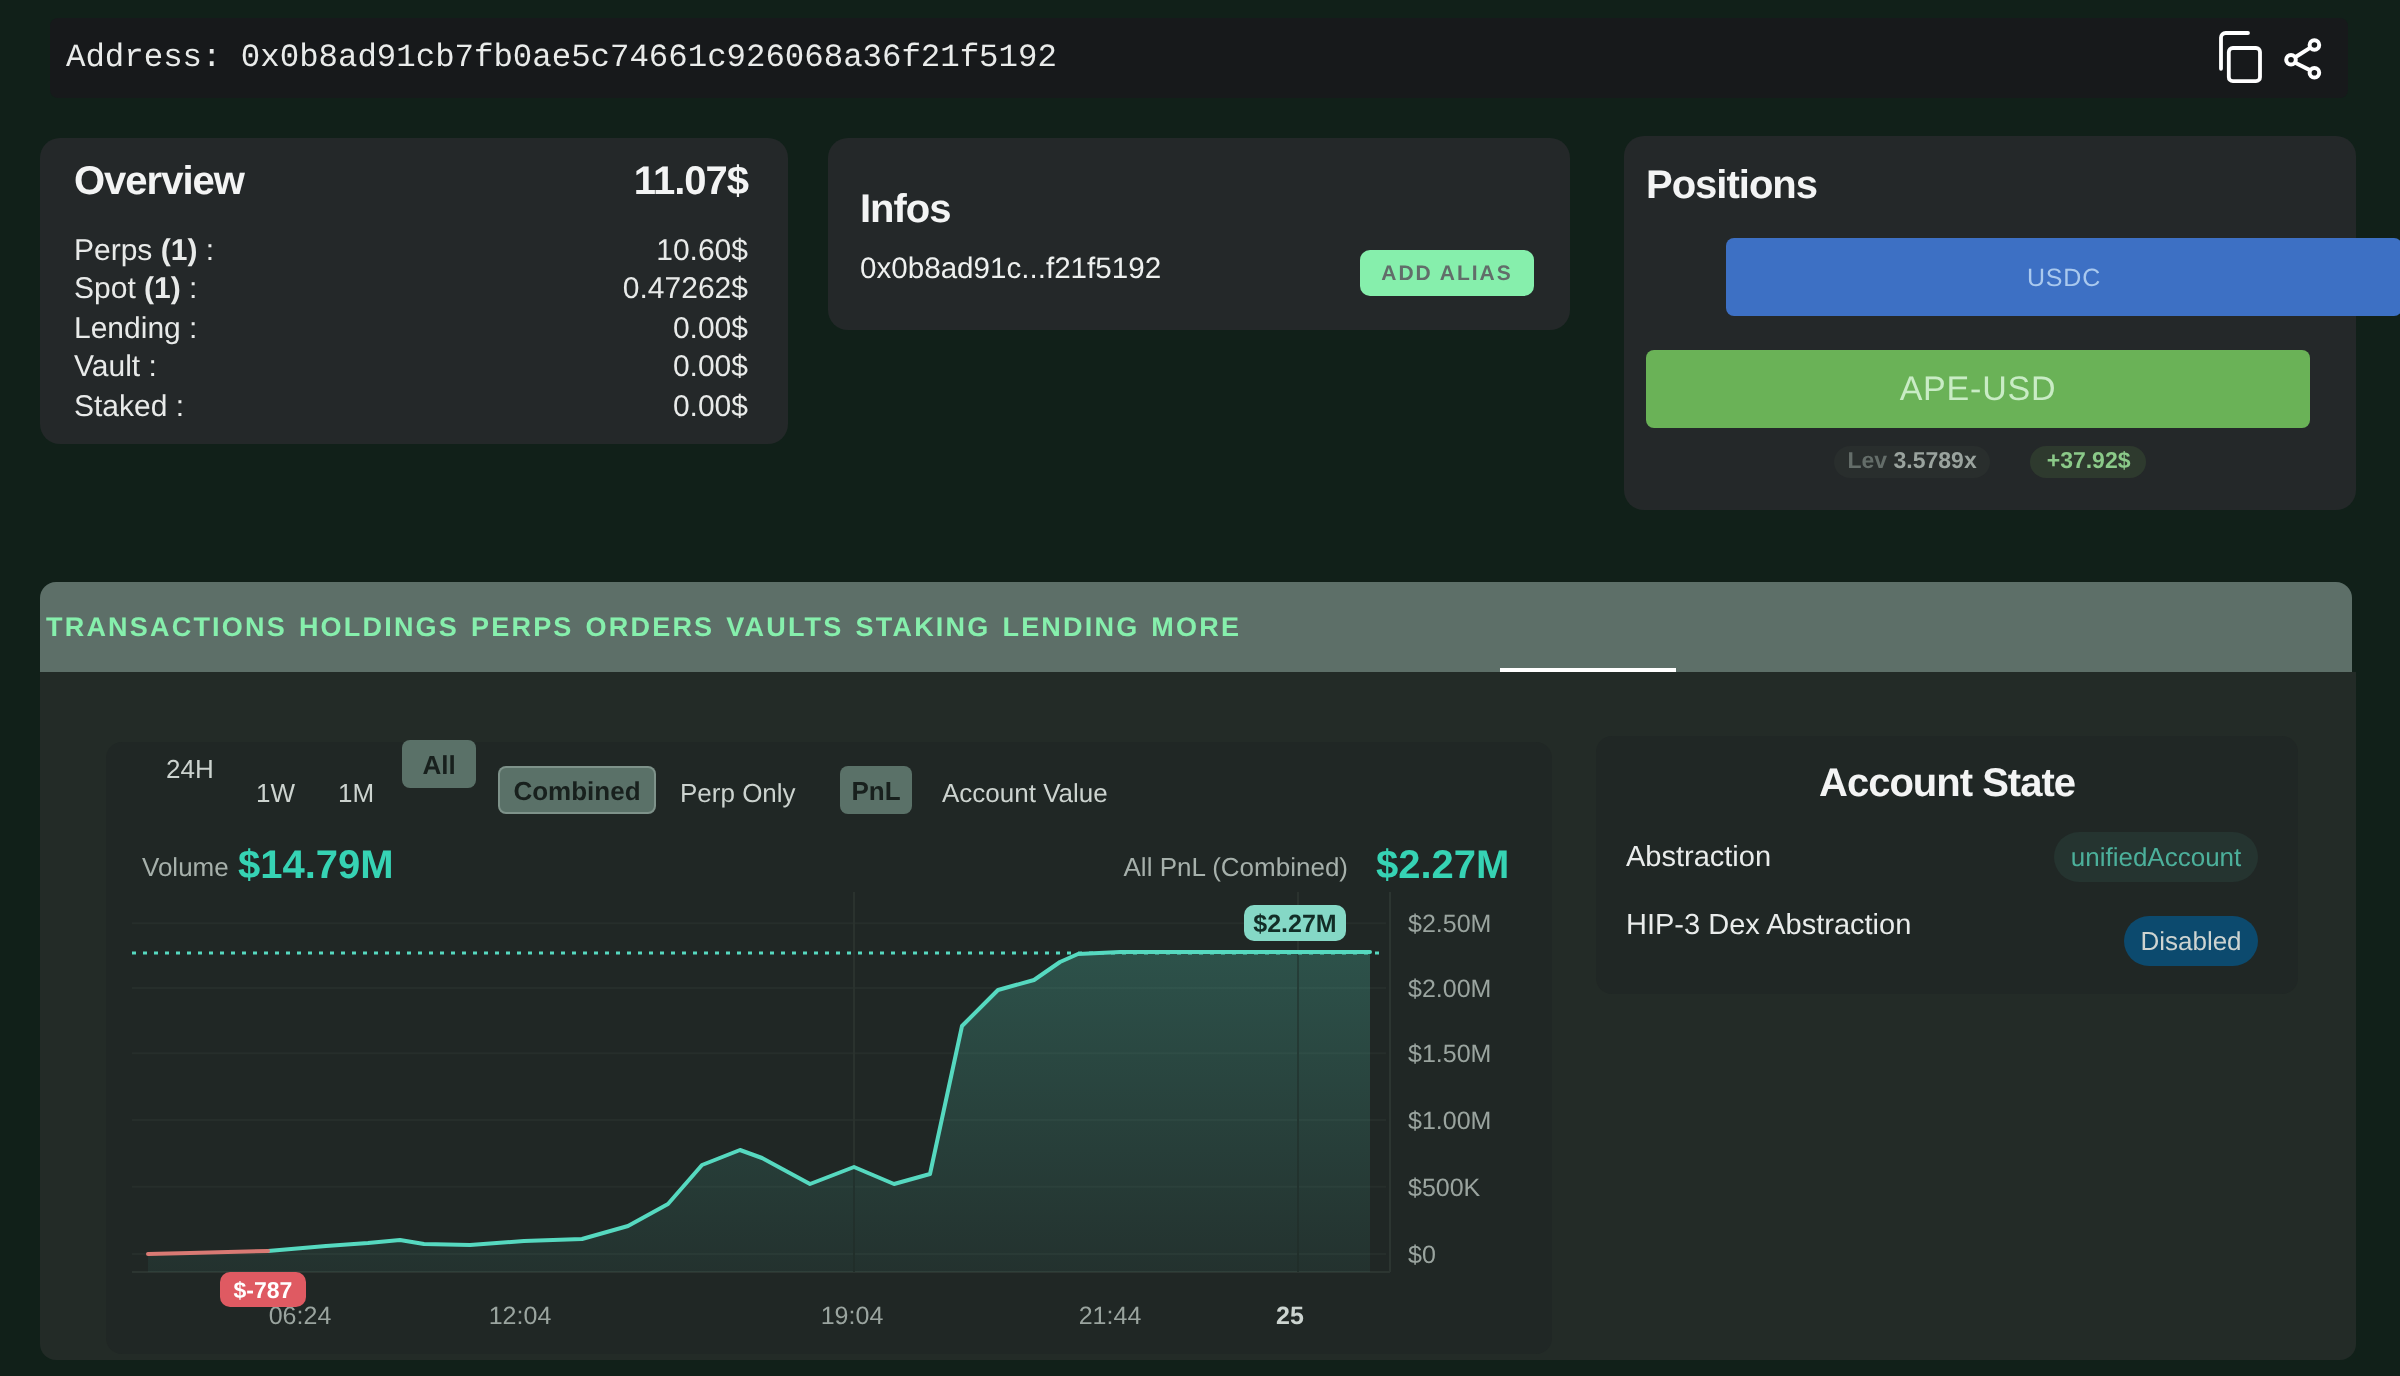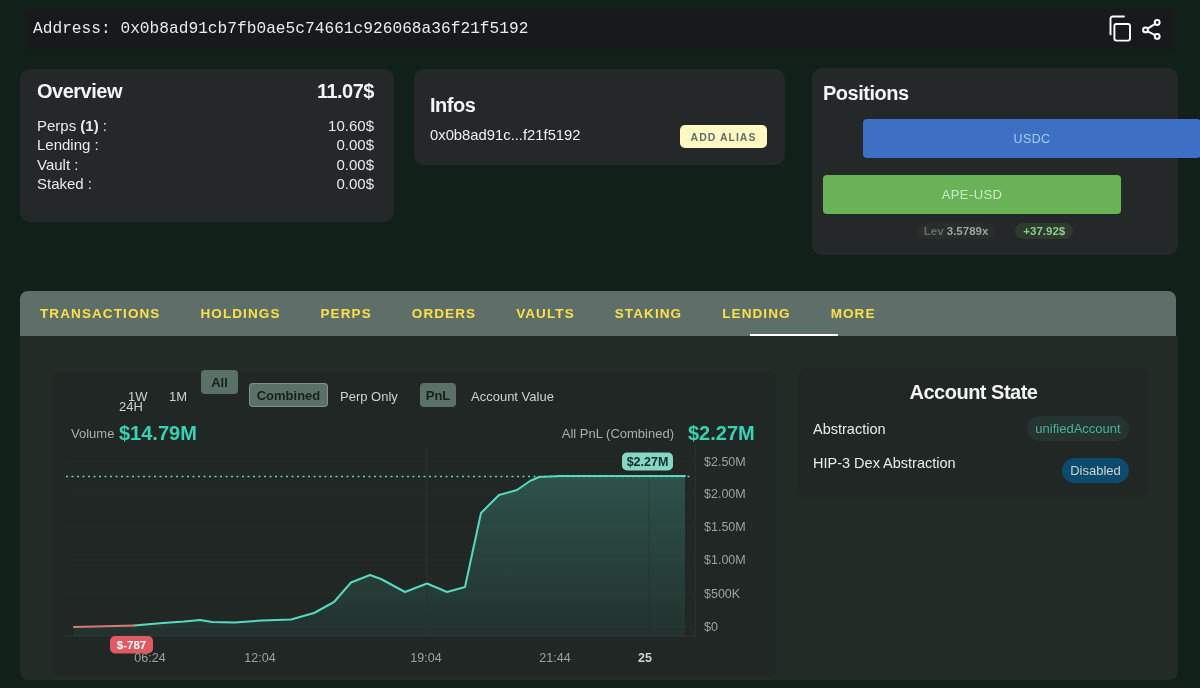--- a/index.html
+++ b/index.html
@@ -3,21 +3,21 @@
 <meta charset="utf-8">
 <style>
 html,body{margin:0;padding:0}
 body{width:1200px;height:688px;background:#112019;font-family:"Liberation Sans",sans-serif;position:relative;overflow:hidden}
 .abs{position:absolute}
 .card{position:absolute;background:#242829;border-radius:10px}
 .ctitle{font-size:20px;font-weight:700;color:#f3f4f4;letter-spacing:-0.5px}
 .row{display:flex;justify-content:space-between;font-size:15px;color:#e8eae9;line-height:19.4px}
 .chip{position:absolute;background:#5a7168;border-radius:4px;color:#18201d;font-size:13px;font-weight:600;display:flex;align-items:center;justify-content:center;height:24px}
 .ctl{position:absolute;font-size:13px;font-weight:500;color:#ccd3cf}
-.tab{display:inline-block;padding:0 20px;font-size:13.5px;font-weight:600;letter-spacing:1.1px;color:#fde047;line-height:45px}
+.tab{display:inline-block;padding:0 3px;font-size:13.5px;font-weight:600;letter-spacing:1.1px;color:#86efac;line-height:45px}
 </style>
 </head>
 <body>
 
 <div class="abs" style="left:25px;top:9px;width:1149px;height:40px;background:#17191b;border-radius:4px;"></div>
 <div class="abs" style="left:33px;top:9px;height:40px;display:flex;align-items:center;font-family:'Liberation Mono',monospace;font-size:16.2px;color:#e9ebea;">Address:&nbsp;0x0b8ad91cb7fb0ae5c74661c926068a36f21f5192</div>
 <svg class="abs" style="left:1108px;top:14px" width="24" height="30" viewBox="0 0 24 30" fill="none" stroke="#fff" stroke-width="1.9" stroke-linecap="round" stroke-linejoin="round">
   <path d="M2.5 20.4 V4.8 a2.3 2.3 0 0 1 2.3 -2.3 H16"></path>
   <rect x="6.4" y="10" width="15.6" height="16.6" rx="2"></rect>
 </svg>
@@ -33,57 +33,61 @@
 <div class="abs" style="left:37px;top:80px;width:337px;display:flex;justify-content:space-between;">
   <span class="ctitle">Overview</span>
     <span class="ctitle">11.07$</span>
 </div>
 <div class="abs" style="left:37px;top:116px;width:337px;">
   <div class="row">
       <span>Perps <b>(1)</b> :</span>
       <span>10.60$</span>
     </div>
   <div class="row">
+      <span>Spot <b>(1)</b> :</span>
+      <span>0.47262$</span>
+    </div>
+  <div class="row">
       <span>Lending :</span>
       <span>0.00$</span>
     </div>
   <div class="row">
       <span>Vault :</span>
       <span>0.00$</span>
     </div>
   <div class="row">
       <span>Staked :</span>
       <span>0.00$</span>
     </div>
 </div>
 
 <div class="card" style="left:414px;top:69px;width:371px;height:96px;"></div>
 <div class="abs ctitle" style="left:430px;top:80px;margin-top:14px;">Infos</div>
 <div class="abs" style="left:430px;top:127px;font-size:14.8px;color:#eef0ef;">0x0b8ad91c...f21f5192</div>
-<div class="abs" style="left:680px;top:125px;width:87px;height:23px;background:#fef9c3;border-radius:5px;display:flex;align-items:center;justify-content:center;font-size:10.5px;font-weight:700;letter-spacing:1px;color:#626d6a;">ADD ALIAS</div>
+<div class="abs" style="left:680px;top:125px;width:87px;height:23px;background:#86efac;border-radius:5px;display:flex;align-items:center;justify-content:center;font-size:10.5px;font-weight:700;letter-spacing:1px;color:#626d6a;">ADD ALIAS</div>
 
 <div class="card" style="left:812px;top:68px;width:366px;height:187px;"></div>
 <div class="abs ctitle" style="left:823px;top:82px;">Positions</div>
 <div class="abs" style="left:823px;top:119px;width:338px;height:39px;background:#3d70c4;border-radius:4px;display:flex;align-items:center;justify-content:center;font-size:12.5px;font-weight:500;letter-spacing:.4px;color:#aac9ee;margin-left:40px;">USDC</div>
-<div class="abs" style="left:823px;top:175px;width:298px;height:39px;background:#6ab257;border-radius:4px;display:flex;align-items:center;justify-content:center;font-size:13px;font-weight:500;letter-spacing:.4px;color:#c9ecc5;">APE-USD</div>
+<div class="abs" style="left:823px;top:175px;width:332px;height:39px;background:#6ab257;border-radius:4px;display:flex;align-items:center;justify-content:center;font-size:17px;font-weight:500;letter-spacing:.4px;color:#c9ecc5;">APE-USD</div>
 <div class="abs" style="left:812px;top:223px;width:366px;display:flex;justify-content:center;gap:20px;">
   <span style="background:#292e2d;border-radius:9px;padding:2px 7px;font-size:11.5px;font-weight:700;"><span style="color:#646d69">Lev</span> <span style="color:#9aa39e">3.5789x</span></span>
   <span style="background:#2e3a2e;border-radius:9px;padding:2px 8px;font-size:11.5px;font-weight:700;color:#8bca89;">+37.92$</span>
 </div>
 
 <div class="abs" style="left:20px;top:291px;width:1156px;height:45px;background:#5d6f68;border-radius:8px 8px 0 0;white-space:nowrap;">
   <span class="tab">TRANSACTIONS</span><span class="tab">HOLDINGS</span><span class="tab">PERPS</span><span class="tab">ORDERS</span><span class="tab">VAULTS</span><span class="tab">STAKING</span><span class="tab">LENDING</span><span class="tab">MORE</span>
 </div>
 <div class="abs" style="left:750px;top:334px;width:88px;height:2px;background:#fff;"></div>
 
 <div class="abs" style="left:20px;top:336px;width:1158px;height:344px;background:#232b27;border-radius:0 0 8px 8px;"></div>
 
 <div class="abs" style="left:53px;top:371px;width:723px;height:306px;background:#202725;border-radius:8px;"></div>
 
-<div class="ctl" style="left:83px;top:399px;margin-left:36px;">24H</div>
+<div class="ctl" style="left:83px;top:377px;">24H</div>
 <div class="ctl" style="left:128px;top:389px;">1W</div>
 <div class="ctl" style="left:169px;top:389px;">1M</div>
 <div class="chip" style="left:201px;top:370px;width:37px;">All</div>
 <div class="chip" style="left:249px;top:383px;width:79px;border:1px solid rgba(220,235,228,0.28);box-sizing:border-box;">Combined</div>
 <div class="ctl" style="left:340px;top:389px;">Perp Only</div>
 <div class="chip" style="left:420px;top:383px;width:36px;">PnL</div>
 <div class="ctl" style="left:471px;top:389px;">Account Value</div>
 
 <div class="abs" style="left:71px;top:426px;font-size:13px;color:#a6b0ab;">Volume</div>
 <div class="abs" style="left:119px;top:422px;font-size:20px;font-weight:700;color:#36d3b4;">$14.79M</div>

